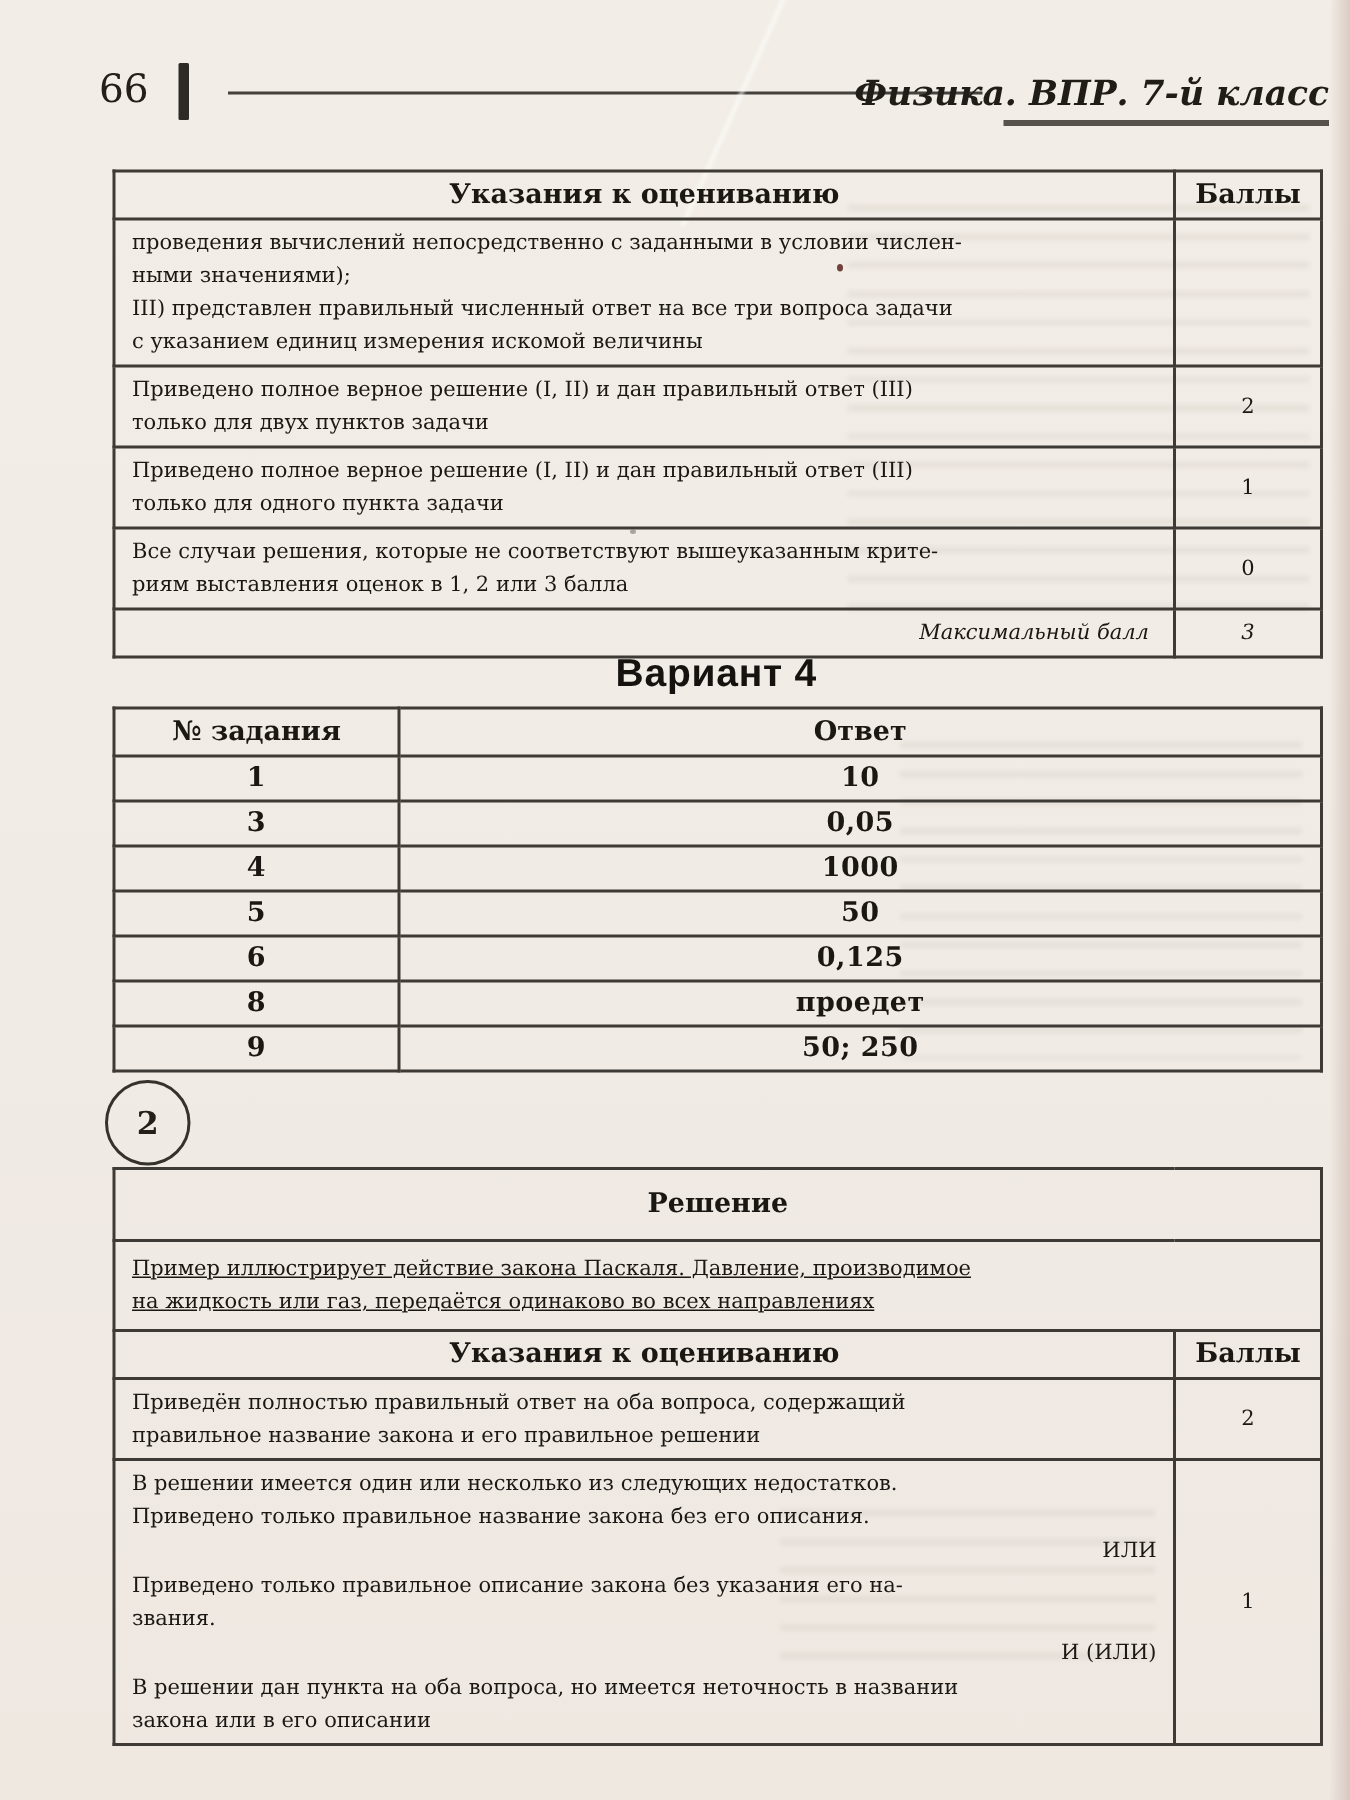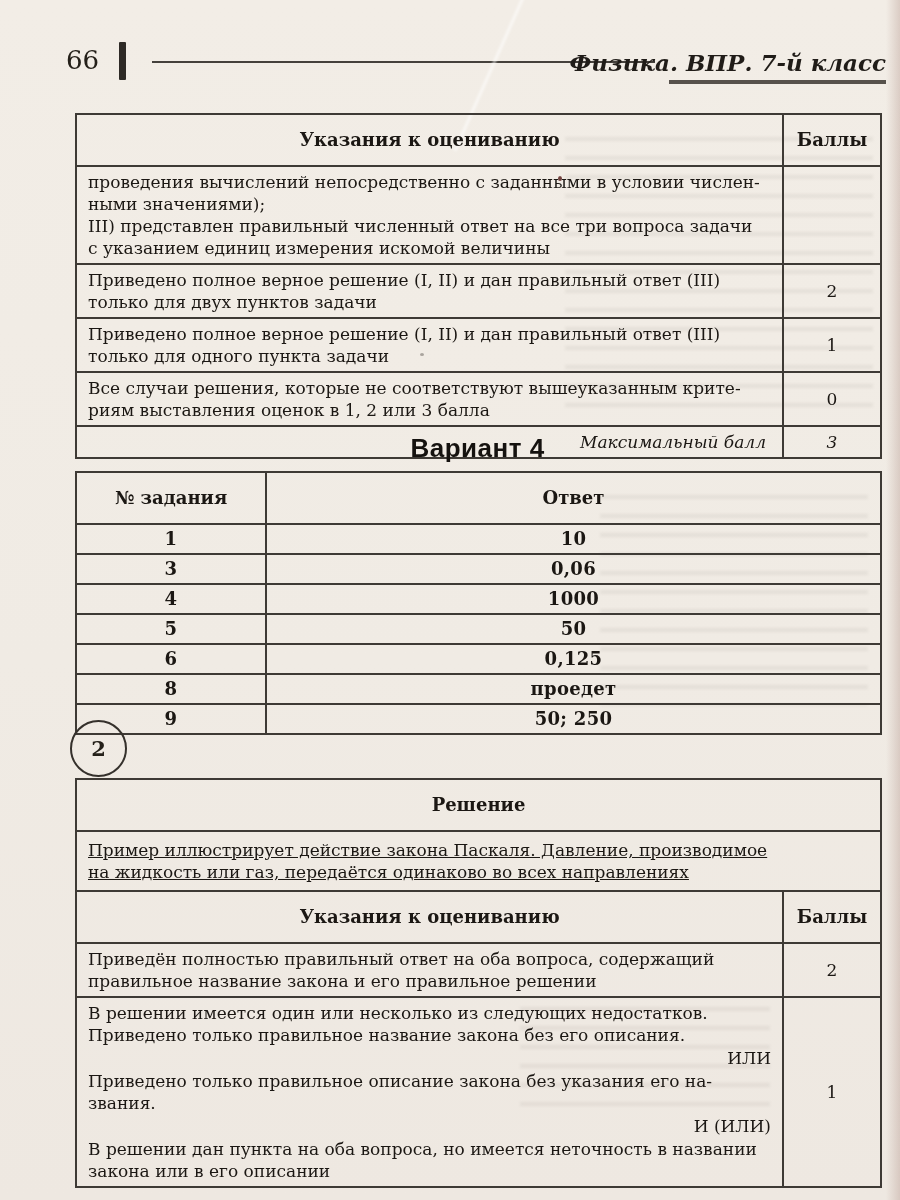--- a/index.html
+++ b/index.html
@@ -12,22 +12,22 @@
     color:#1b1713;
   }
   
   .page-number{position:absolute;left:66px;top:45px;font-size:26px;font-weight:normal;color:#242019;}
   .header-vbar{position:absolute;left:119px;top:42px;width:7px;height:38px;background:#2e2a26;border-radius:1px;}
   .header-rule{position:absolute;left:152px;top:61px;width:503px;height:2px;background:#45413c;}
   .book-title{position:absolute;right:14px;top:49px;font-size:23px;font-weight:bold;font-style:italic;color:#201c18;white-space:nowrap;}
   .title-underline{position:absolute;left:669px;top:80px;width:217px;height:4px;background:#57524c;}
   
   table{border-collapse:collapse;table-layout:fixed;position:absolute;left:75px;width:805px;}
-  td,th{border:2px solid #3e3a35;font-size:17px;line-height:22px;padding:4px 11px;vertical-align:middle;font-weight:normal;}
-  th{font-size:18px;font-weight:bold;text-align:center;padding:14px 6px;border-radius:10px;}
+  td,th{border:2px solid #3e3a35;font-size:14px;line-height:22px;padding:4px 11px;vertical-align:middle;font-weight:normal;}
+  th{font-size:18px;font-weight:bold;text-align:center;padding:4px 6px;border-radius:10px;}
   .criteria-cell{white-space:pre-line;text-align:left;}
   .points-cell{text-align:center;}
   .maxball-cell{text-align:right;font-style:italic;padding-right:16px;}
   .italic{font-style:italic;}
   .t-scoring-top{top:113px;}
   .t-answers{top:471px;}
   .t-solution{top:778px;}
   .t-answers td{text-align:center;font-weight:bold;font-size:18px;letter-spacing:.3px;padding:2px 6px;}
   .solution-text-cell{white-space:pre-line;text-align:left;text-decoration:underline;}
   .part{white-space:pre-line;}
@@ -126,21 +126,21 @@
         <tr style="height:22px;">
       <th>№ задания</th>
       <th>Ответ</th>
     </tr>
     <tr style="height:30px;">
       <td>1</td>
       <td>10</td>
     </tr>
     <tr style="height:30px;">
       <td>3</td>
-      <td>0,06</td>
+      <td>0,05</td>
     </tr>
     <tr style="height:30px;">
       <td>4</td>
       <td>1000</td>
     </tr>
     <tr style="height:30px;">
       <td>5</td>
       <td>50</td>
     </tr>
     <tr style="height:30px;">

